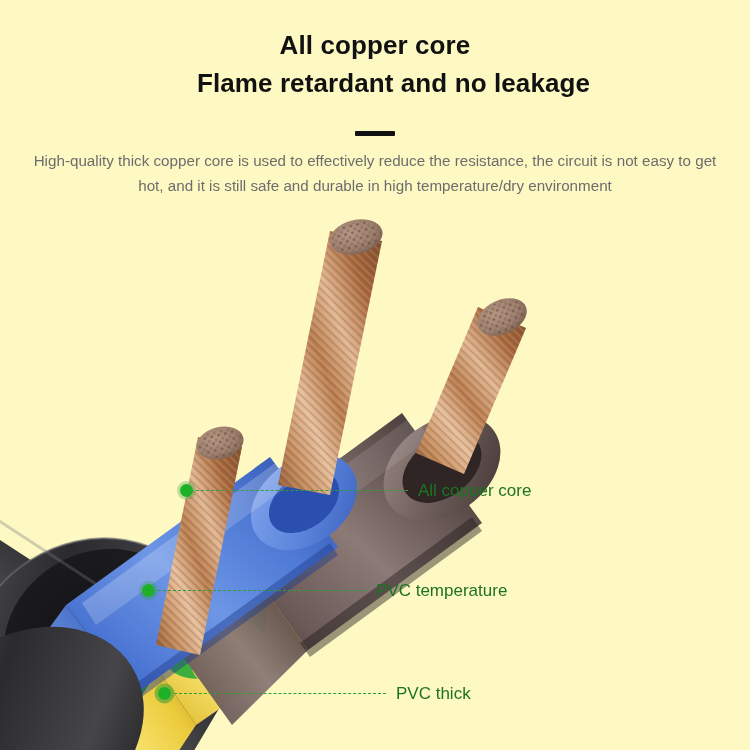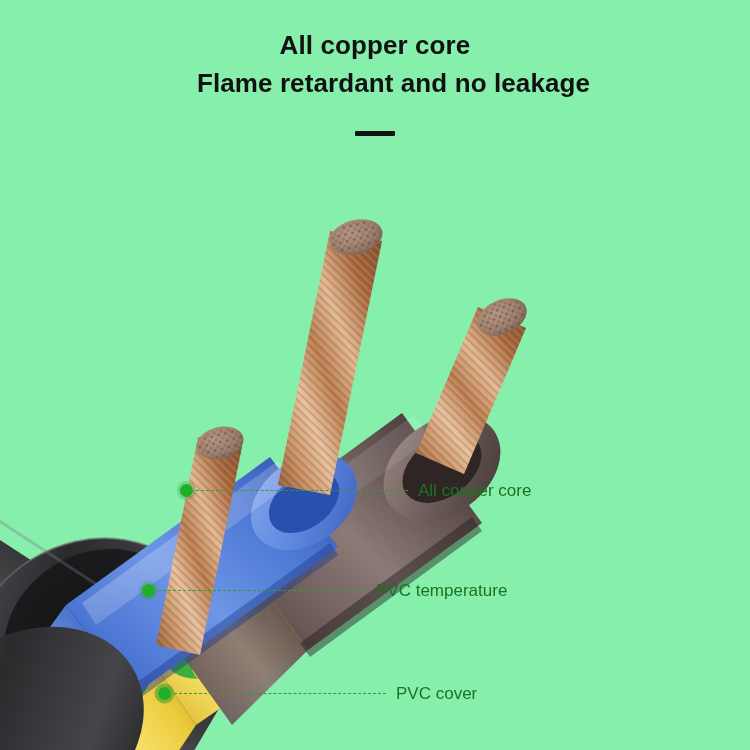--- a/index.html
+++ b/index.html
@@ -3,21 +3,21 @@
 <meta charset="utf-8">
 <title>Cable Infographic</title>
 <style>
   html,body{margin:0;padding:0;}
   body{
     width:750px;height:750px;overflow:hidden;
     background:#f2f2f2;
     font-family:"Liberation Sans","DejaVu Sans",sans-serif;
     -webkit-font-smoothing:antialiased;
   }
-  #stage{position:relative;width:750px;height:750px;background:#86efac;overflow:hidden;}
+  #stage{position:relative;width:750px;height:750px;background:#fef9c3;overflow:hidden;}
 
   
   .headline{
     position:absolute;left:0;top:28px;width:750px;
     text-align:center;color:#111;
     font-size:26px;font-weight:bold;line-height:34px;letter-spacing:.1px;
   }
   .headline .l2{display:block;margin-top:4px;margin-left:37px;}
 
   .divider{
@@ -55,20 +55,21 @@
 
 <div id="stage">
 
   <div class="headline">
     <span>All copper core</span>
     <span class="l2">Flame retardant and no leakage</span>
   </div>
 
   <div class="divider"></div>
 
+  <div class="subtext">High-quality thick copper core is used to effectively reduce the resistance, the circuit is not easy to get hot, and it is still safe and durable in high temperature/dry environment</div>
 
   <div id="art">
     <svg width="560" height="575" viewBox="0 0 560 575" xmlns="http://www.w3.org/2000/svg">
       <defs>
 
         <linearGradient id="gJacket" x1="0" y1="1" x2="1" y2="0">
           <stop offset="0" stop-color="#1c1c1e"></stop>
           <stop offset=".22" stop-color="#4c4c4f"></stop>
           <stop offset=".42" stop-color="#5d5d60"></stop>
           <stop offset=".62" stop-color="#3b3b3e"></stop>
@@ -243,15 +244,15 @@
   <div class="dot" style="left:180px;top:484px;"></div>
   <div class="callout-line" style="left:196px;top:490px;width:212px;"></div>
   <div class="callout-label" style="left:418px;top:481px;">All copper core</div>
 
   <div class="dot" style="left:142px;top:584px;"></div>
   <div class="callout-line" style="left:158px;top:590px;width:208px;"></div>
   <div class="callout-label" style="left:376px;top:581px;">PVC temperature</div>
 
   <div class="dot ring" style="left:158px;top:687px;"></div>
   <div class="callout-line" style="left:174px;top:693px;width:212px;"></div>
-  <div class="callout-label" style="left:396px;top:684px;">PVC cover</div>
+  <div class="callout-label" style="left:396px;top:684px;">PVC thick</div>
 
 </div>
 
 </body></html>

